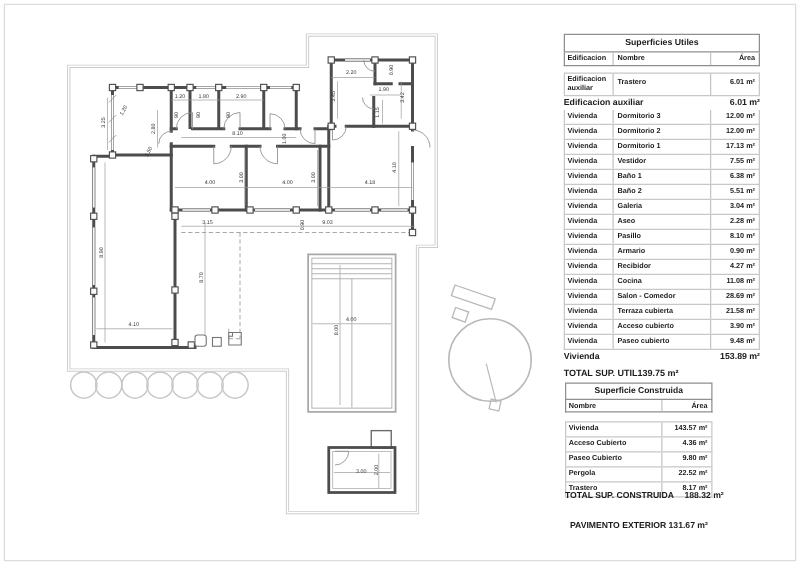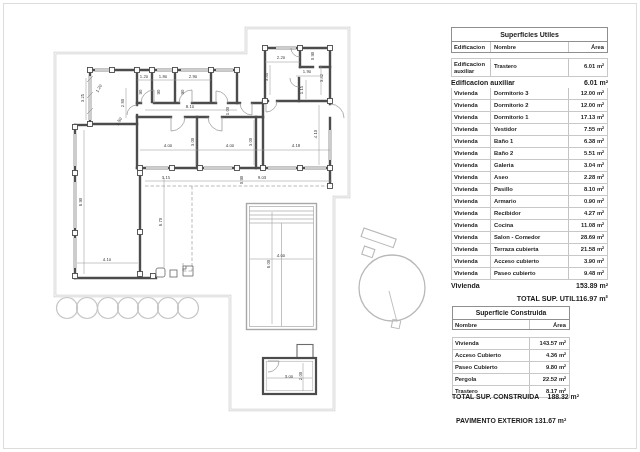--- a/index.html
+++ b/index.html
@@ -11,21 +11,21 @@
   .t1 .title{border:1px solid #8f8f8f;height:13px;line-height:13px;text-align:center;font-size:7px;}
   .t1 .cols{display:flex;border:1px solid #8f8f8f;border-top:none;height:11px;line-height:11px;font-size:5.8px;box-sizing:border-box;}
   .cA{width:38px;padding-left:2px;box-sizing:border-box;}
   .cB{width:78px;padding-left:3px;box-sizing:border-box;border-left:1px solid #c4c4c4;}
   .cC{width:39px;text-align:right;padding-right:3px;box-sizing:border-box;border-left:1px solid #c4c4c4;}
   .grid-row{display:flex;font-size:5.8px;border:1px solid #c8c8c8;border-top:none;height:11px;line-height:11px;}
   .grid-row.tall{border-top:1px solid #c8c8c8;height:17px;line-height:7px;}
   .grid-row.tall .cA{padding-top:2px;}
   .grid-row.tall .cB,.grid-row.tall .cC{line-height:15px;}
   .sub-row{display:flex;justify-content:space-between;font-size:7px;height:11px;line-height:11px;}
-  .tot-row{display:flex;justify-content:flex-end;font-size:7.2px;height:12px;line-height:12px;margin-top:2px;}
+  .tot-row{display:flex;justify-content:flex-start;font-size:7.2px;height:12px;line-height:12px;margin-top:2px;}
   .spacer5{height:5px;}
   
   .t2{position:absolute;left:452px;top:306px;width:118px;font-weight:bold;}
   .t2 .title{border:1px solid #8f8f8f;height:12px;line-height:12px;text-align:center;font-size:6.8px;}
   .t2 .cols{display:flex;border:1px solid #8f8f8f;border-top:none;height:10px;line-height:10px;font-size:5.8px;box-sizing:border-box;}
   .dA{width:76px;padding-left:2px;box-sizing:border-box;}
   .dB{width:40px;text-align:right;padding-right:3px;box-sizing:border-box;border-left:1px solid #c4c4c4;}
   .spacer7{height:7px;}
   .t2 .grid-row2{display:flex;font-size:5.8px;border:1px solid #c8c8c8;border-top:none;height:11px;line-height:11px;}
   .t2 .grid-row2:first-of-type{border-top:1px solid #c8c8c8;}
@@ -374,21 +374,21 @@
           <div class="cA">Vivienda</div>
           <div class="cB">Paseo cubierto</div>
           <div class="cC">9.48 m²</div>
         </div>
         <div class="sub-row">
           <span>Vivienda</span>
           <span>153.89 m²</span>
         </div>
         <div class="tot-row">
           <span>TOTAL SUP. UTIL</span>
-          <span>116.97 m²</span>
+          <span>139.75 m²</span>
         </div>
       </div>
 </div>
 
 <div class="t2">
   <div class="title">Superficie Construida</div>
   <div class="cols">
     <div class="dA">Nombre</div>
     <div class="dB">Área</div>
   </div>

